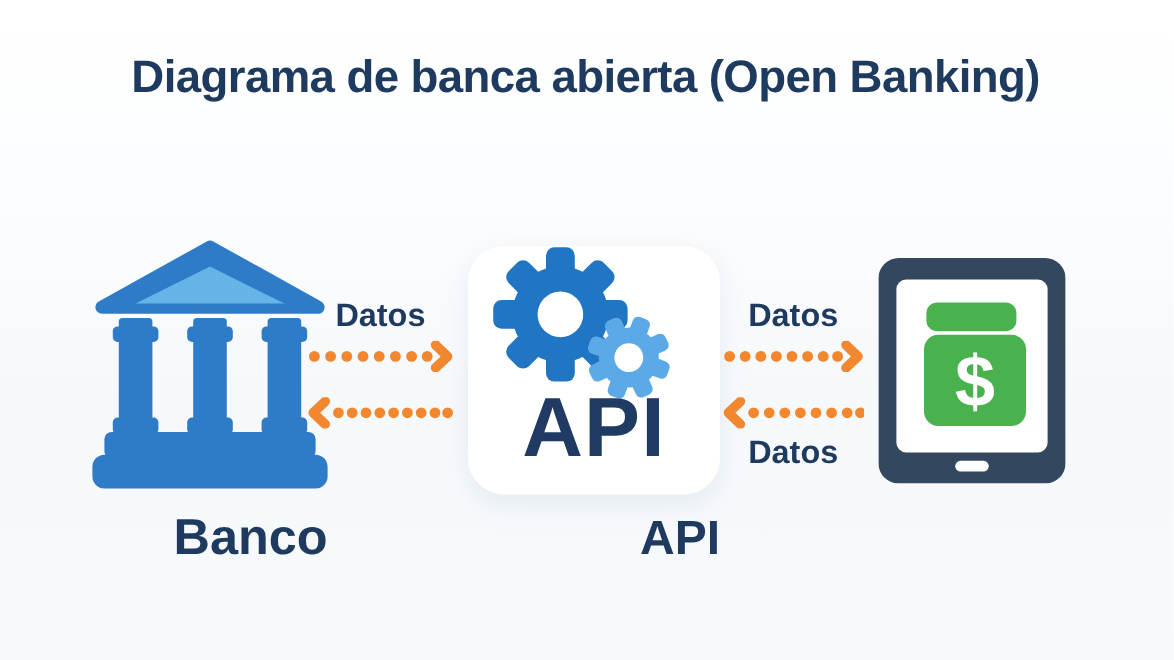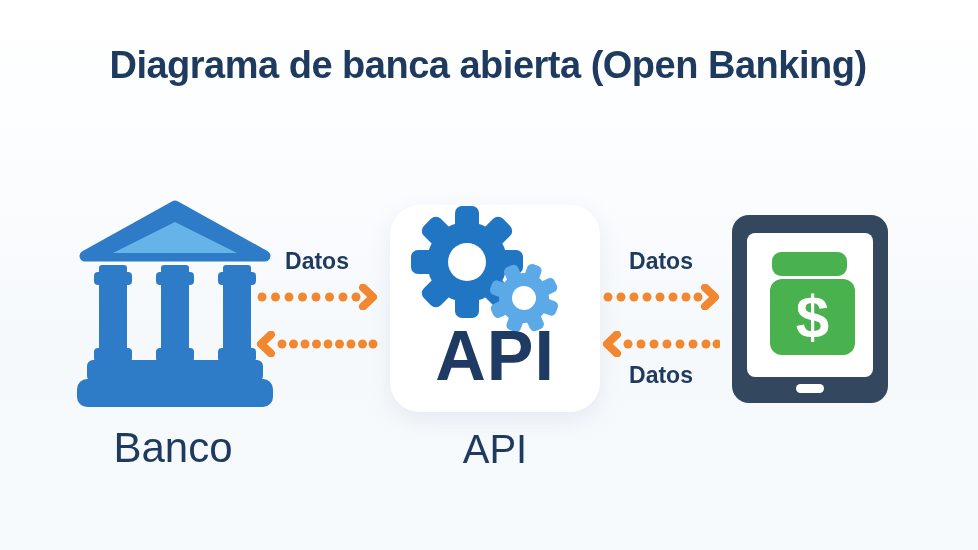--- a/index.html
+++ b/index.html
@@ -8,24 +8,24 @@
     position:relative;width:978px;height:550px;overflow:hidden;
     background:linear-gradient(180deg,#ffffff 0%,#fdfeff 18%,#f6f9fc 60%,#f7fafc 100%);
   }
   .title{
     position:absolute;left:0;top:44px;width:976px;margin:0;
     text-align:center;font-size:38px;font-weight:bold;letter-spacing:-0.5px;
     color:#1E3A5F;
   }
   .abs{position:absolute;}
   .node-label{
-    position:absolute;text-align:center;font-size:42px;font-weight:normal;color:#1E3A5F;
+    position:absolute;text-align:right;font-size:42px;font-weight:bold;color:#1E3A5F;
   }
   .flow-label{
-    position:absolute;text-align:center;font-size:23px;font-weight:bold;color:#1E3A5F;
+    position:absolute;text-align:center;font-size:27px;font-weight:bold;color:#1E3A5F;
   }
   .api-card{
     position:absolute;left:390px;top:205px;width:210px;height:207px;
     background:#ffffff;border-radius:30px;
     box-shadow:0 8px 22px rgba(140,160,190,0.16);
   }
   .api-card-text{
     position:absolute;left:0;top:116px;width:210px;text-align:center;
     font-size:70px;line-height:1;font-weight:bold;color:#1F3A63;letter-spacing:1px;
   }

